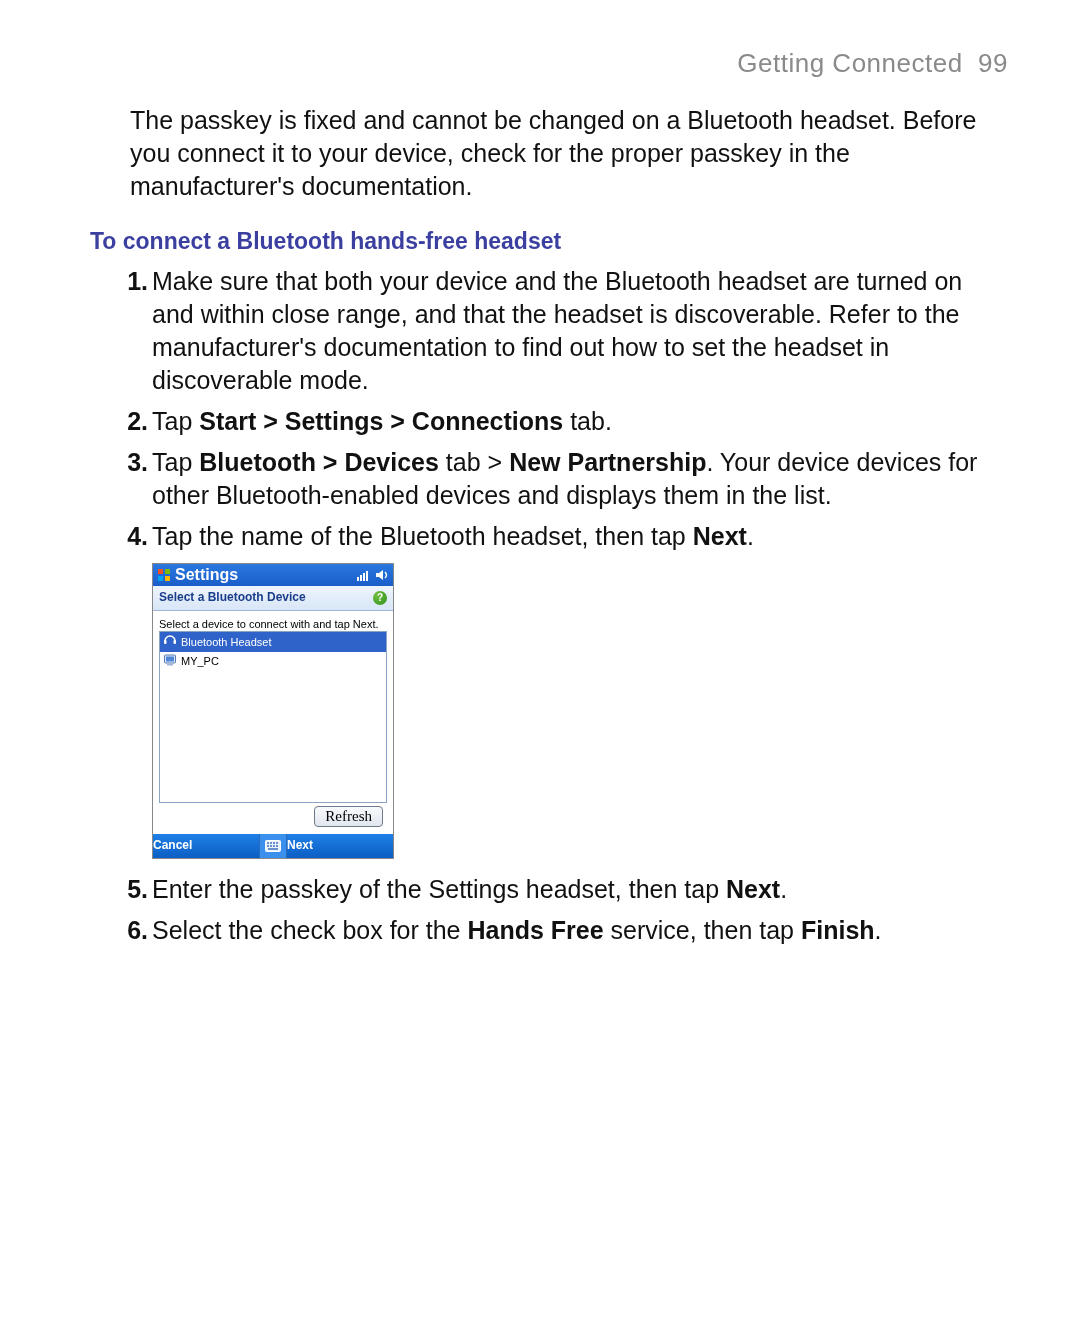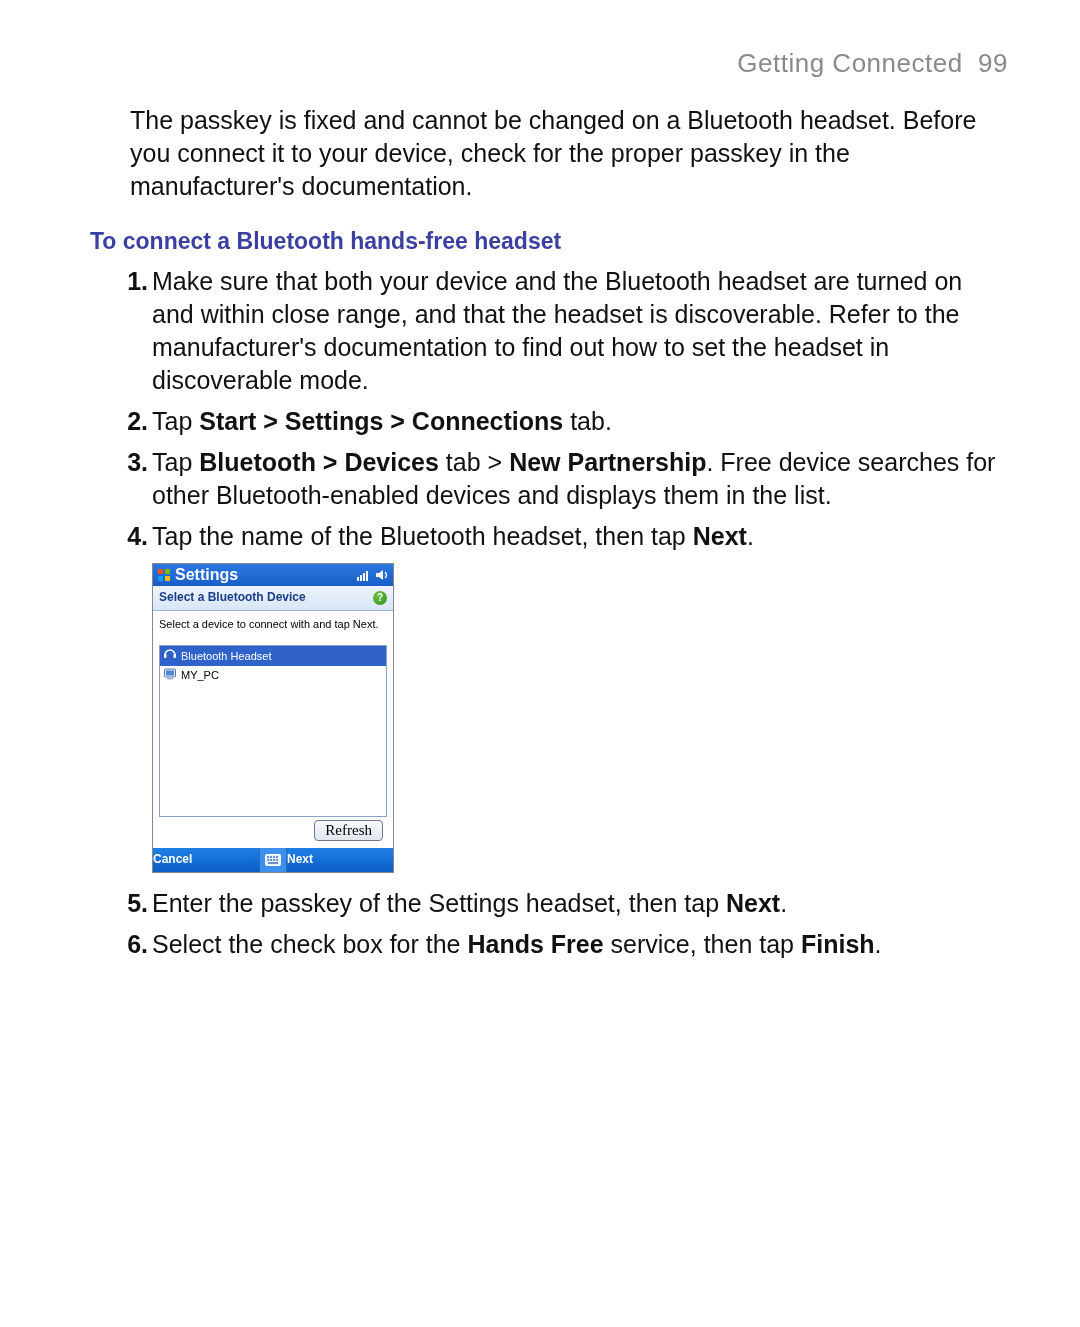--- a/index.html
+++ b/index.html
@@ -108,21 +108,21 @@
     font-weight: bold;
     font-size: 10px;
     text-align: center;
     line-height: 14px;
   }
   .wm-body {
     padding: 6px 6px 2px 6px;
     font-size: 11px;
   }
   .wm-list {
-    margin-top: 14px;
+    margin-top: 0;
     border: 1px solid #8aa4c8;
     height: 170px;
     background: #fff;
     overflow: hidden;
   }
   .wm-list-item {
     display: flex;
     align-items: center;
     gap: 4px;
     padding: 1px 3px;
@@ -182,21 +182,21 @@
   <p class="body-text">The passkey is fixed and cannot be changed on a Bluetooth headset. Before you connect it to your device, check for the proper passkey in the manufacturer's documentation.</p>
 
   <div class="section-heading">To connect a Bluetooth hands-free headset</div>
 
   <ol class="steps">
     <li><span>Make sure that both your device and the Bluetooth headset are turned on and within close range, and that the headset is discoverable. Refer to the manufacturer's documentation to find out how to set the headset in discoverable mode.</span></li>
     <li>
       <span>Tap </span><b>Start &gt; Settings &gt; Connections</b><span> tab.</span>
     </li>
     <li>
-      <span>Tap </span><b>Bluetooth &gt; Devices</b><span> tab &gt; </span><b>New Partnership</b><span>. Free device searches for other Bluetooth-enabled devices and displays them in the list.</span>
+      <span>Tap </span><b>Bluetooth &gt; Devices</b><span> tab &gt; </span><b>New Partnership</b><span>. Your device devices for other Bluetooth-enabled devices and displays them in the list.</span>
     </li>
     <li>
       <span>Tap the name of the Bluetooth headset, then tap </span><b>Next</b><span>.</span>
 
       <div class="figure-wrap">
         <div class="wm">
           <div class="wm-top">
             <span>
               <svg class="ico" width="14" height="14" viewBox="0 0 14 14">
                   <rect x="1" y="1" width="5" height="5" fill="#f25022"></rect>

